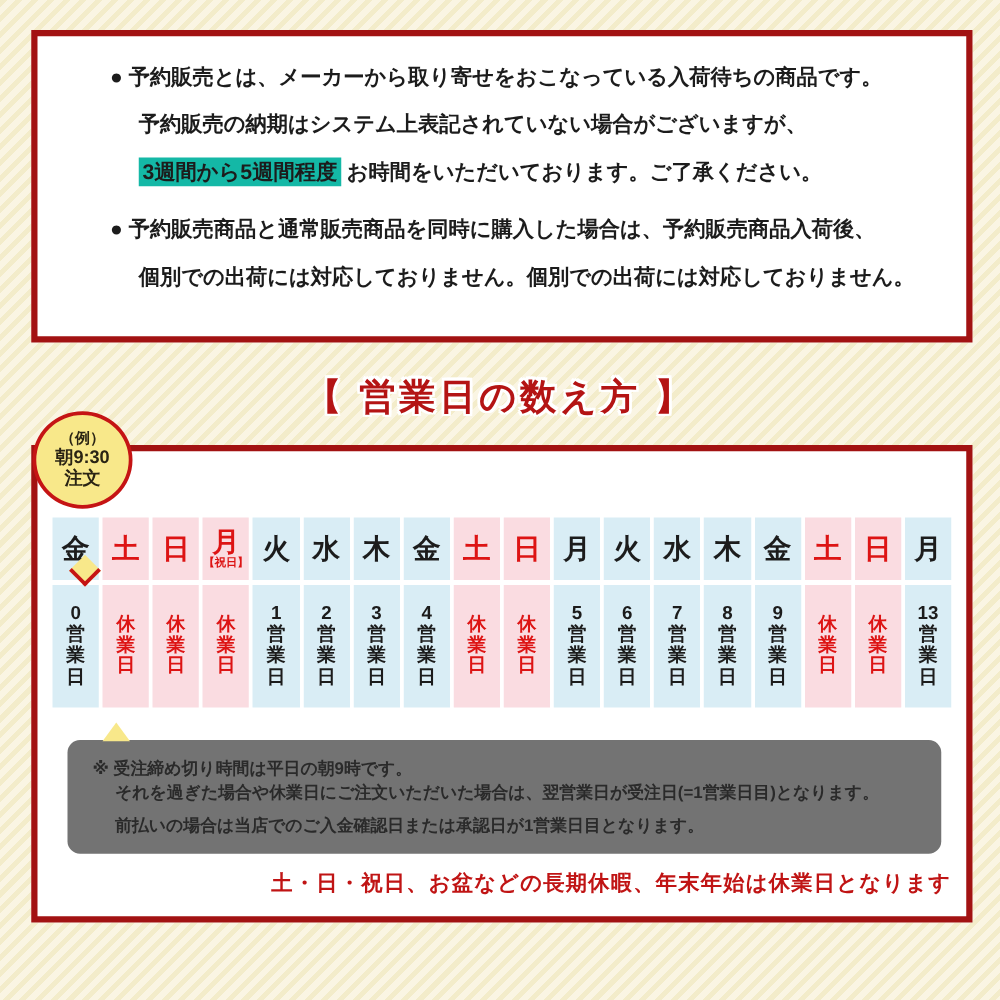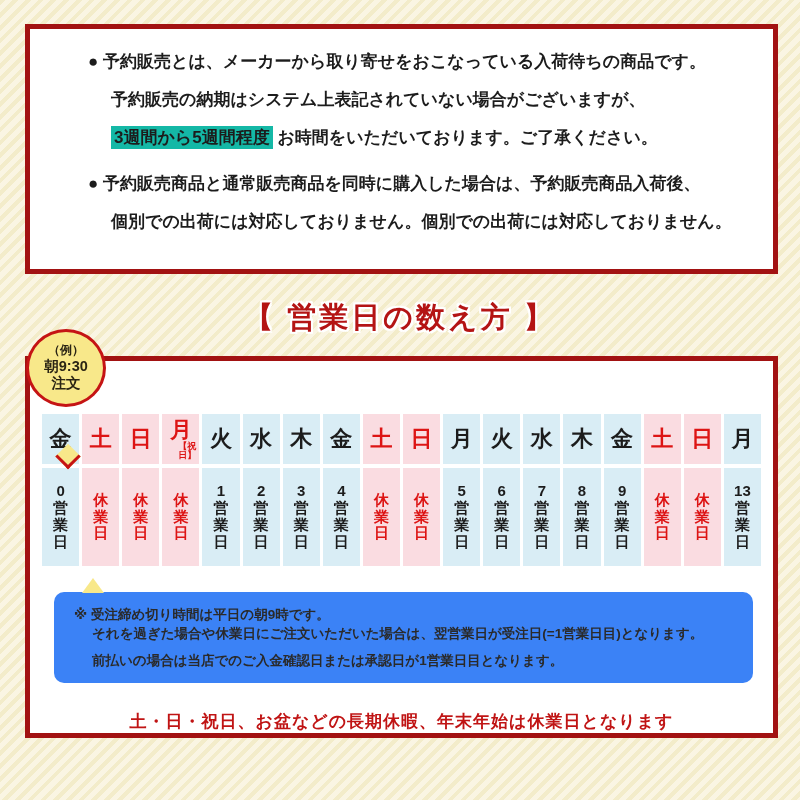--- a/index.html
+++ b/index.html
@@ -55,46 +55,46 @@
     border-right:3px solid #c51414;border-bottom:3px solid #c51414;
     transform:rotate(45deg) translate(-6px,-6px);
   }
   
   .calendar{display:flex;gap:3px;}
   .col{flex:1;display:flex;flex-direction:column;gap:4px;}
   .day{
     height:50px;display:flex;flex-direction:column;align-items:center;justify-content:center;
     font-size:22px;font-weight:bold;line-height:1;
   }
-  .day .sub{font-size:9px;line-height:1;margin-top:1px;color:#dd1414;padding-left:16px;}
+  .day .sub{font-size:9px;line-height:1;margin-top:1px;color:#dd1414;}
   .cell{
     height:98px;display:flex;align-items:center;justify-content:center;
     text-align:center;font-size:15px;font-weight:bold;line-height:1.12;
     white-space:pre-line;
   }
   .work{background:#d9edf5;color:#1c1c1c;}
   .closed{background:#fadce1;color:#dd1414;}
   
   .note{
     position:relative;
     margin:26px 8px 0 12px;
-    background:#3b82f6;border-radius:10px;
+    background:#737373;border-radius:10px;
     padding:13px 14px 13px 20px;
     font-size:13.5px;font-weight:bold;color:#2a2a2a;line-height:19px;
   }
   .note-pointer{
     position:absolute;top:-14px;left:28px;
     width:0;height:0;
     border-left:11px solid transparent;border-right:11px solid transparent;
     border-bottom:15px solid #f8e88a;
   }
   .note .n-indent{padding-left:18px;}
   .note .n3{margin-top:8px;}
   .closing{
-    margin-top:27px;text-align:center;
+    margin-top:12px;text-align:right;
     font-size:17px;font-weight:bold;color:#c01414;letter-spacing:1px;
   }
 </style>
 </head>
 <body>
 
 <div>
 
   <div class="red-box box1">
     <div class="line">● 予約販売とは、メーカーから取り寄せをおこなっている入荷待ちの商品です。</div>

